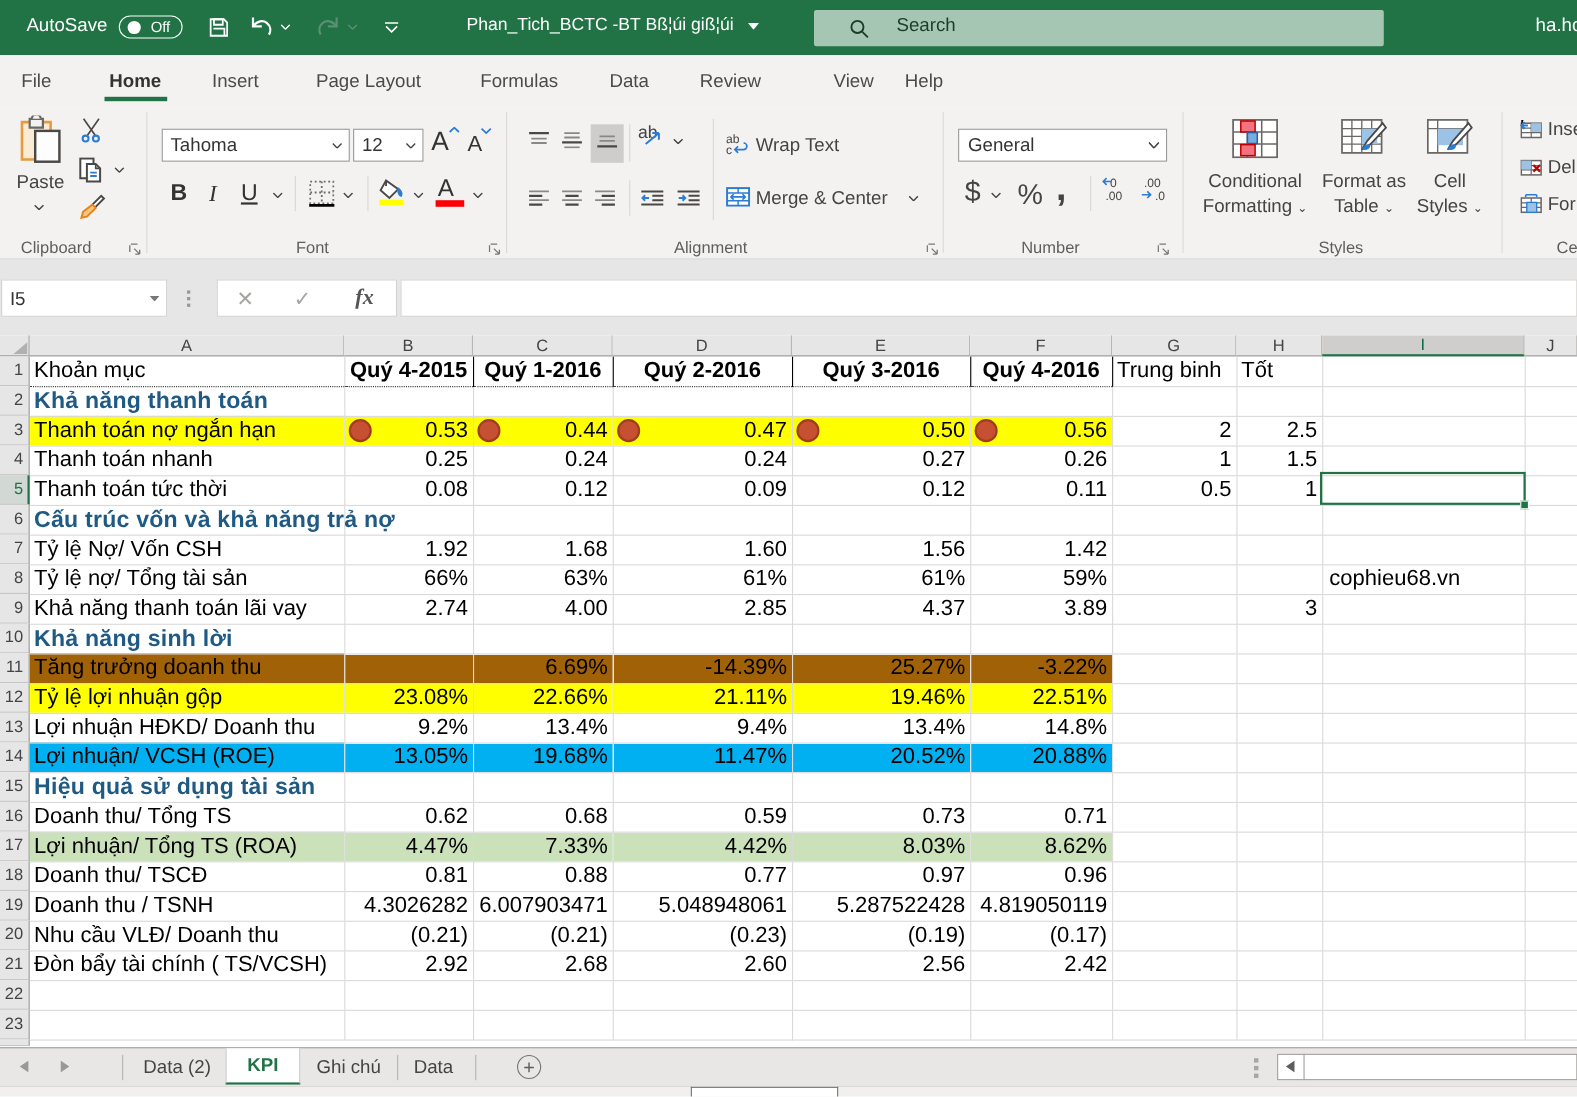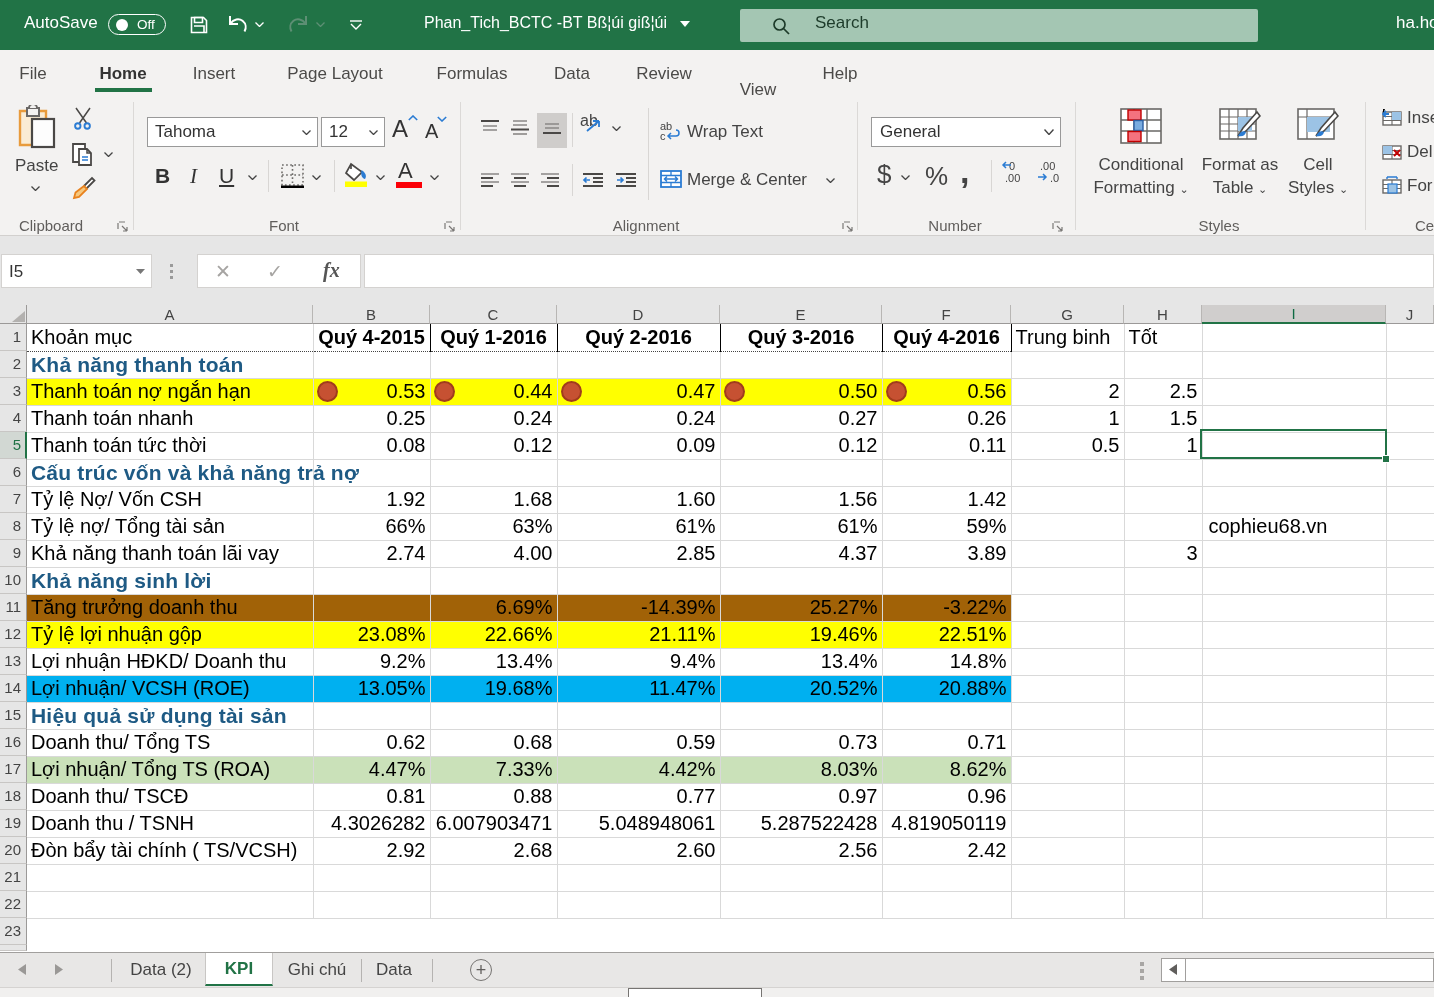--- a/index.html
+++ b/index.html
@@ -83,21 +83,21 @@
 <div class="ab tb-txt" style="left:1396px;top:13px;">ha.ho</div>
 </div>
 <div class="ab menubar">
 <div class="mtab" style="left:-27px;width:120px;">File</div>
 <div class="mtab" style="left:63px;width:120px;font-weight:bold;color:#333;">Home</div>
 <div class="mtab" style="left:154px;width:120px;">Insert</div>
 <div class="mtab" style="left:412px;width:120px;">Formulas</div>
 <div class="mtab" style="left:275px;width:120px;">Page Layout</div>
 <div class="mtab" style="left:512px;width:120px;">Data</div>
 <div class="mtab" style="left:604px;width:120px;">Review</div>
-<div class="mtab" style="left:698px;width:120px;margin-top:16px;">View</div>
+<div class="mtab" style="left:716px;width:120px;">View</div>
 <div class="mtab" style="left:780px;width:120px;">Help</div>
 <div class="ab" style="left:95px;top:38px;width:57px;height:4px;background:#217346;"></div>
 </div>
 <div class="ab ribbon"></div>
 <div class="ab" style="left:0;top:98px;width:1434px;height:137px;overflow:hidden;">
     <div style="position:absolute;left:0;top:-98px;width:1434px;height:235px;">
 <div class="rsep" style="left:133px;"></div>
 <div class="rsep" style="left:460px;"></div>
 <div class="rsep" style="left:857px;"></div>
 <div class="rsep" style="left:1075px;"></div>
@@ -621,20 +621,32 @@
           <td class="n" style="">6.007903471</td>
           <td class="n" style="">5.048948061</td>
           <td class="n" style="">5.287522428</td>
           <td class="n" style="">4.819050119</td>
           <td class="" style=""></td>
           <td class="" style=""></td>
           <td class="" style=""></td>
           <td class="" style=""></td>
         </tr>
 <tr style="">
+          <td class="t" style="">Nhu cầu VLĐ/ Doanh thu</td>
+          <td class="n" style="">(0.21)</td>
+          <td class="n" style="">(0.21)</td>
+          <td class="n" style="">(0.23)</td>
+          <td class="n" style="">(0.19)</td>
+          <td class="n" style="">(0.17)</td>
+          <td class="" style=""></td>
+          <td class="" style=""></td>
+          <td class="" style=""></td>
+          <td class="" style=""></td>
+        </tr>
+<tr style="">
           <td class="t" style="">Đòn bẩy tài chính ( TS/VCSH)</td>
           <td class="n" style="">2.92</td>
           <td class="n" style="">2.68</td>
           <td class="n" style="">2.60</td>
           <td class="n" style="">2.56</td>
           <td class="n" style="">2.42</td>
           <td class="" style=""></td>
           <td class="" style=""></td>
           <td class="" style=""></td>
           <td class="" style=""></td>

